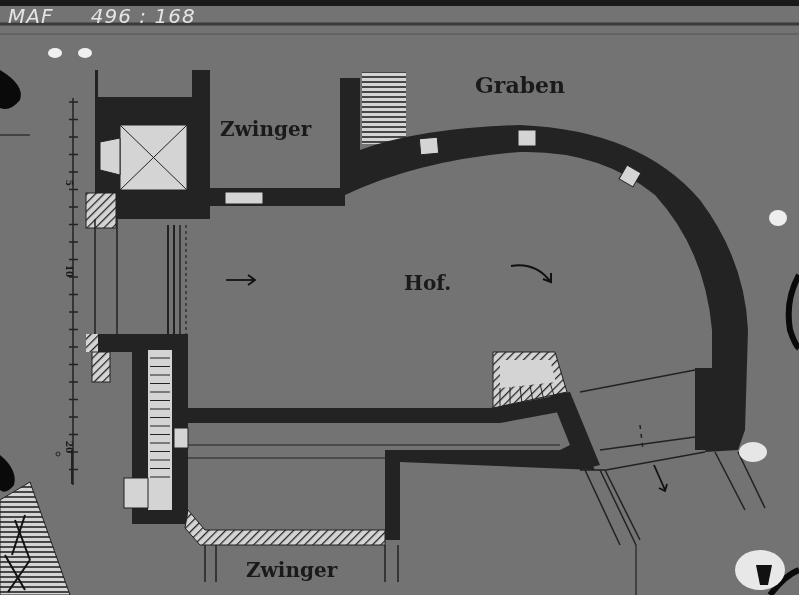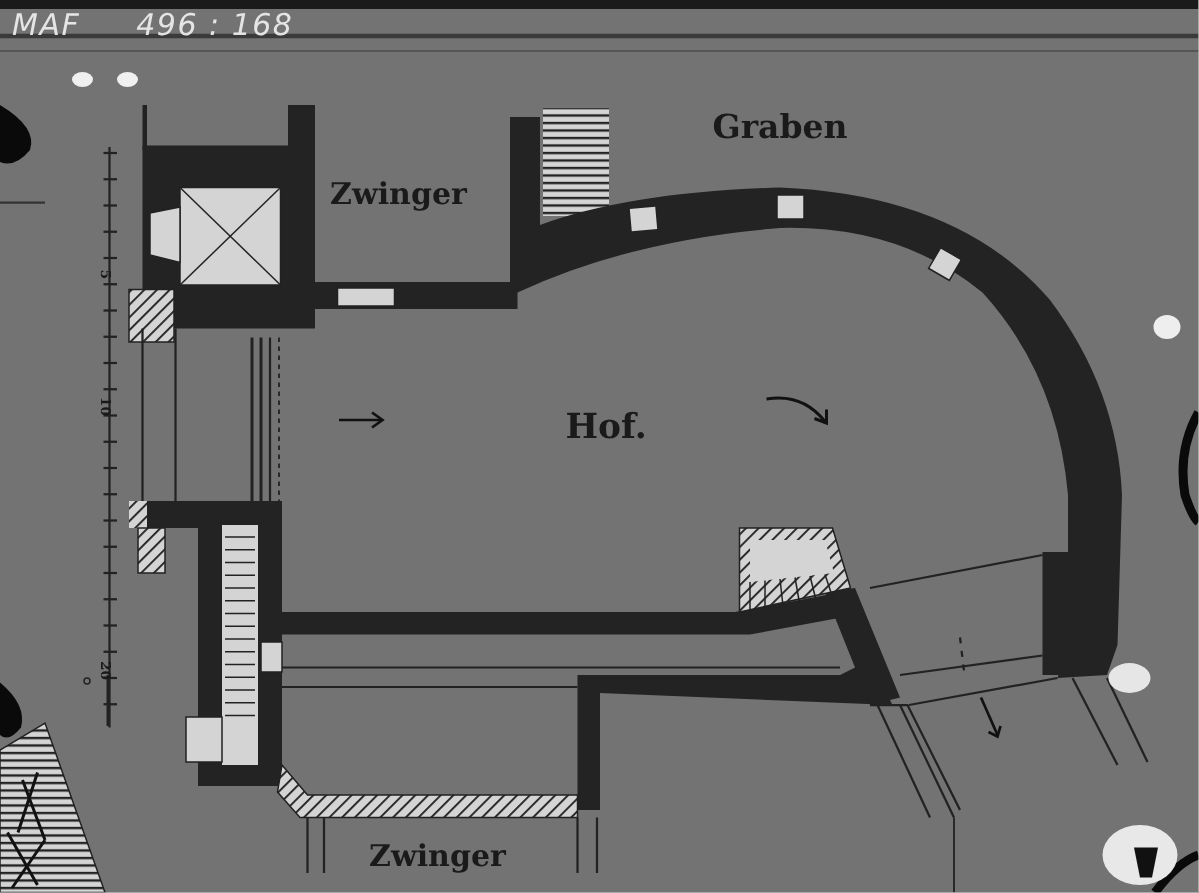--- a/index.html
+++ b/index.html
@@ -202,15 +202,15 @@
   </div>
   <div style="position:absolute;left:48px;top:48px;width:14px;height:10px;border-radius:50%;background:#f0f0f0;"></div>
   <div style="position:absolute;left:78px;top:48px;width:14px;height:10px;border-radius:50%;background:#f0f0f0;"></div>
 
   <div class="label" style="left:66px;top:178px;font-size:9px;transform:rotate(90deg);">5</div>
   <div class="label" style="left:63px;top:266px;font-size:9px;transform:rotate(90deg);">10</div>
   <div class="label" style="left:63px;top:442px;font-size:9px;transform:rotate(90deg);">20</div>
 
   <div class="label" style="left:427px;top:72px;font-size:22px;margin-left:48px;">Graben</div>
   <div class="label" style="left:220px;top:117px;font-size:20px;">Zwinger</div>
-  <div class="label" style="left:377px;top:271px;font-size:23px;">Hof.</div>
+  <div class="label" style="left:404px;top:271px;font-size:20px;">Hof.</div>
   <div class="label" style="left:246px;top:558px;font-size:20px;">Zwinger</div>
 </div>
 
 </body></html>

